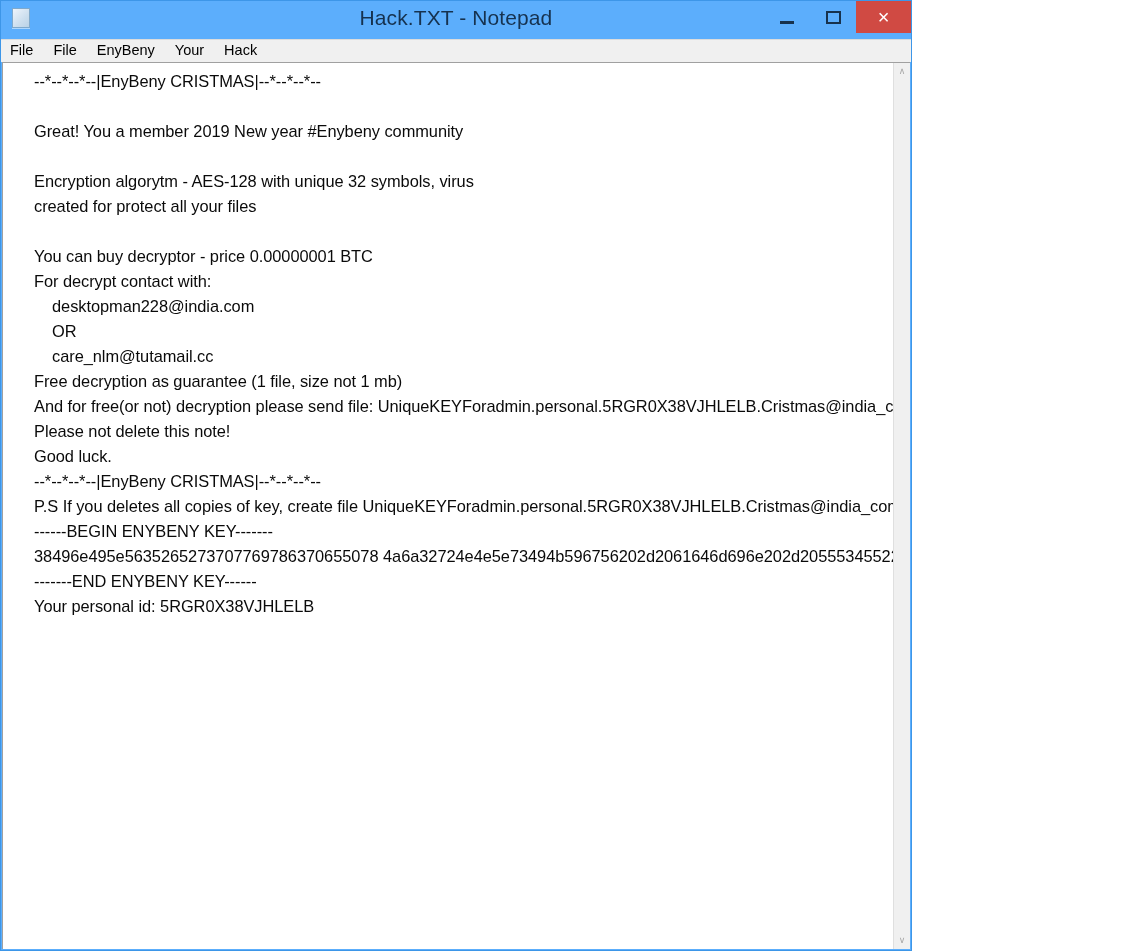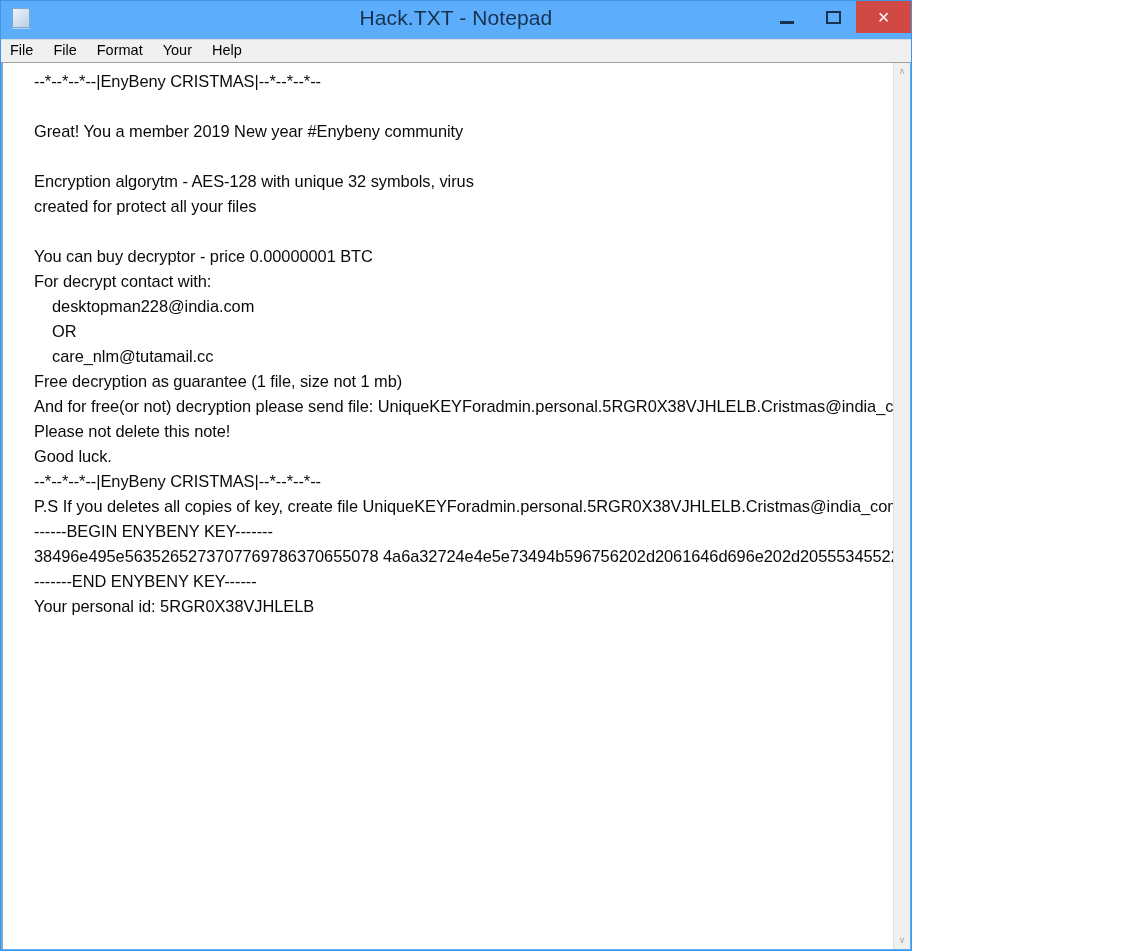--- a/index.html
+++ b/index.html
@@ -197,23 +197,23 @@
       </button>
       <button class="win-btn close">
         <span class="glyph-close">×</span>
       </button>
     </div>
   </div>
 
   <div class="menubar">
     <div class="menu-item">File</div>
     <div class="menu-item">File</div>
-    <div class="menu-item">Format</div>
+    <div class="menu-item">EnyBeny</div>
     <div class="menu-item">Your</div>
-    <div class="menu-item">Help</div>
+    <div class="menu-item">Hack</div>
   </div>
 
   <div class="editor-wrap">
     <div class="editor">
       <pre>--*--*--*--|EnyBeny CRISTMAS|--*--*--*--
 
 Great! You a member 2019 New year #Enybeny community
 
 Encryption algorytm - AES-128 with unique 32 symbols, virus
 created for protect all your files

